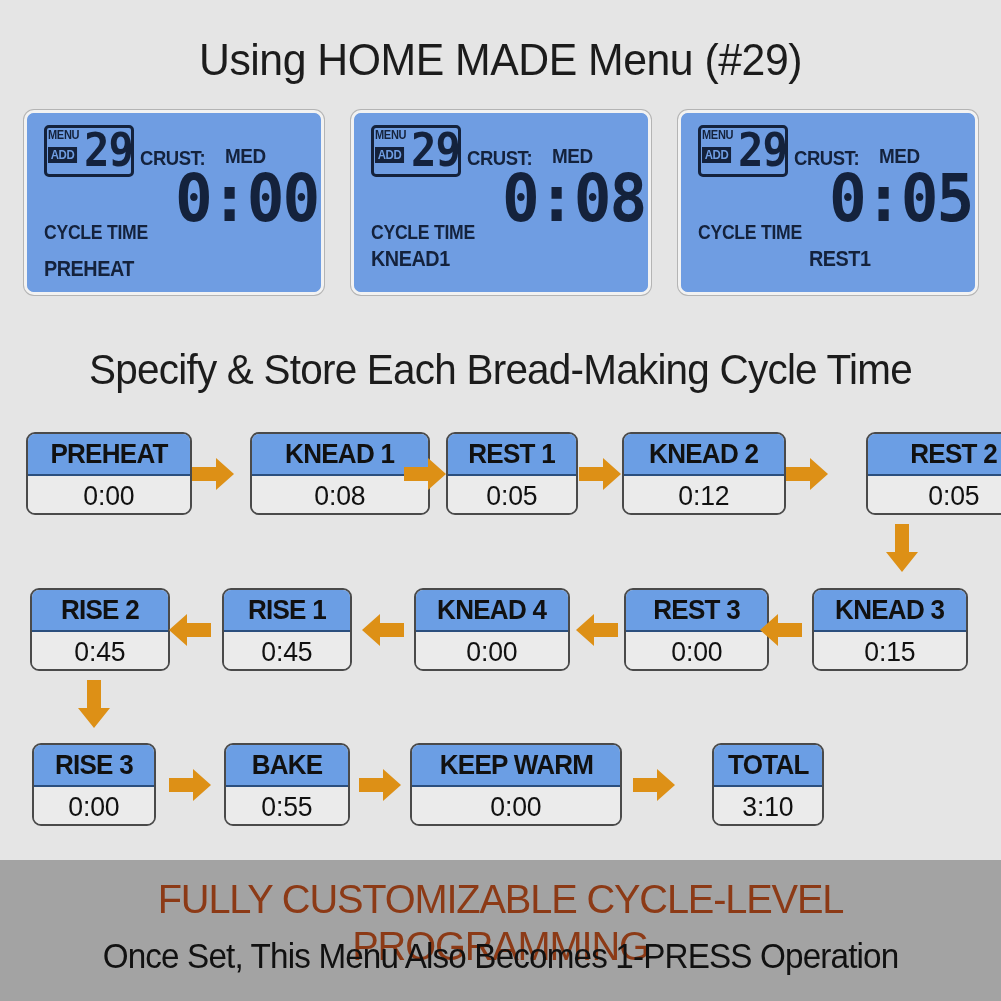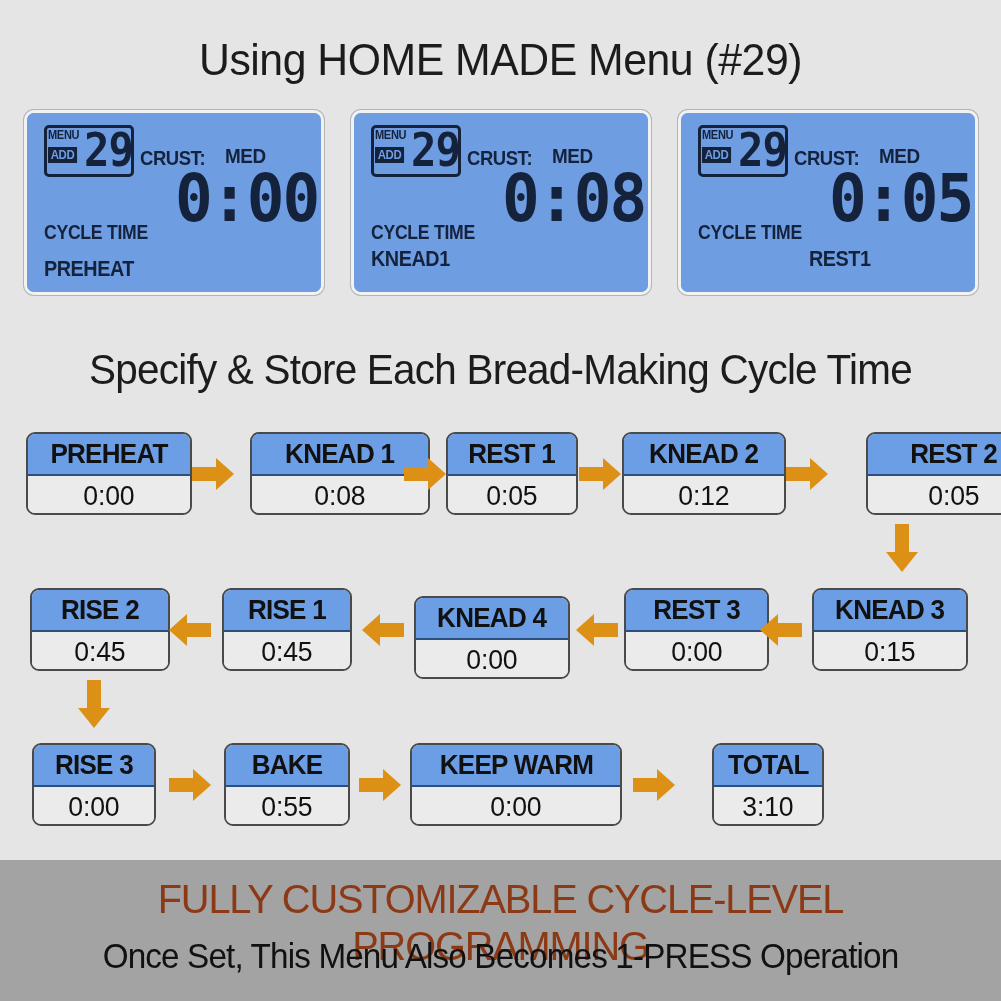--- a/index.html
+++ b/index.html
@@ -411,21 +411,21 @@
         </div>
         <div class="node-body">
           <span>0:45</span>
         </div>
       </div>
       <div class="arrow" style="left: 362px; top: 197px;">
         <svg width="42" height="36" viewBox="0 0 42 36">
           <polygon points="42,11 18,11 18,2 0,18 18,34 18,25 42,25" fill="#dd9016"></polygon>
         </svg>
       </div>
-      <div class="node" style="left: 414px; top: 181px; width: 156px;">
+      <div class="node" style="left: 414px; top: 173px; width: 156px;">
         <div class="node-head">
           <span>KNEAD 4</span>
         </div>
         <div class="node-body">
           <span>0:00</span>
         </div>
       </div>
       <div class="arrow" style="left: 576px; top: 197px;">
         <svg width="42" height="36" viewBox="0 0 42 36">
           <polygon points="42,11 18,11 18,2 0,18 18,34 18,25 42,25" fill="#dd9016"></polygon>

